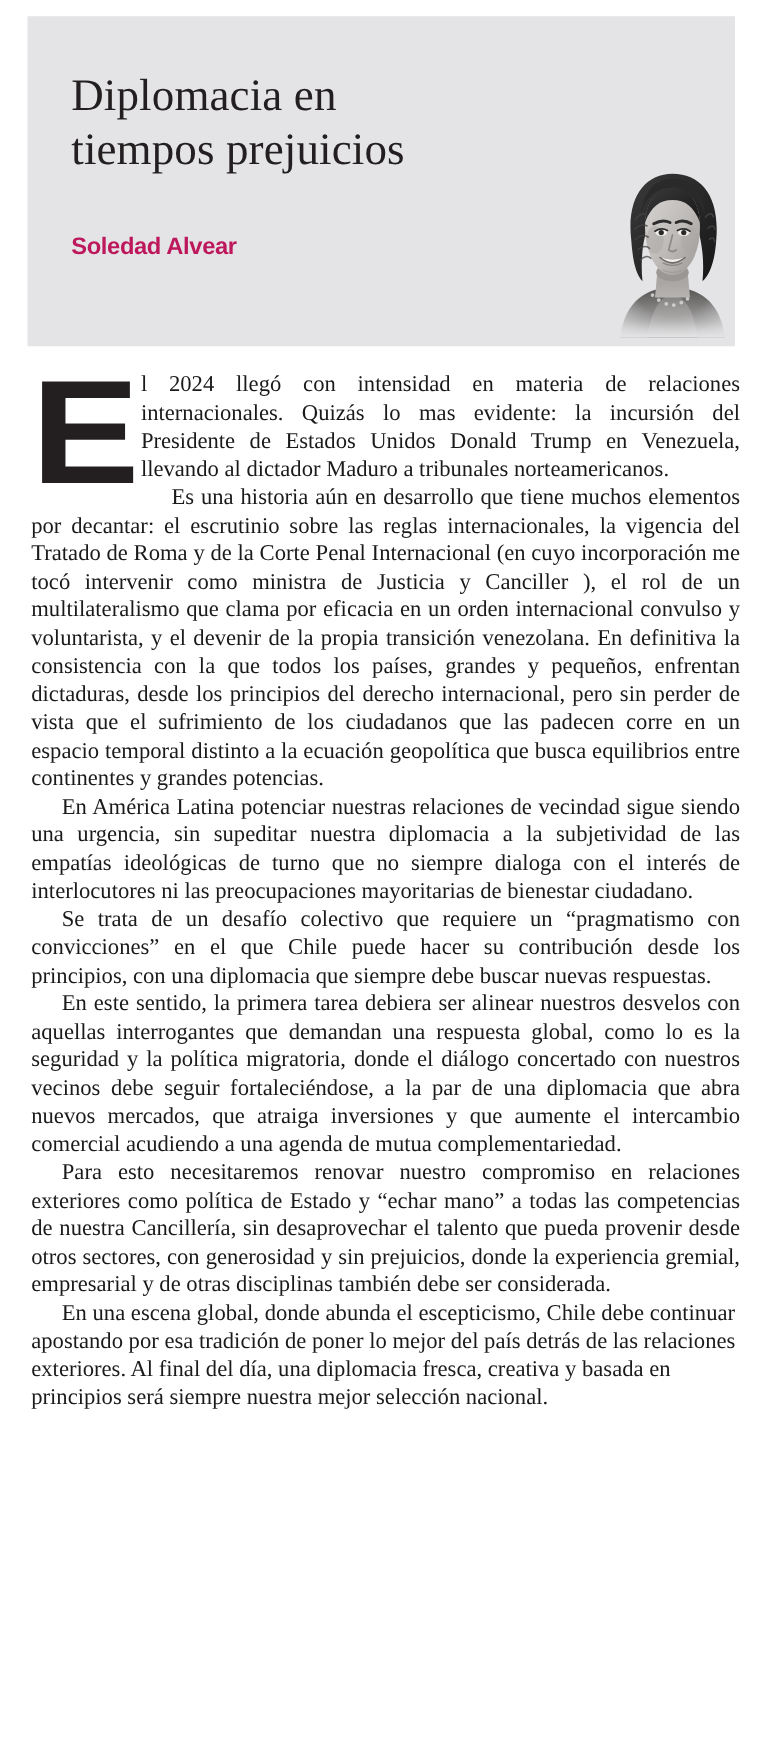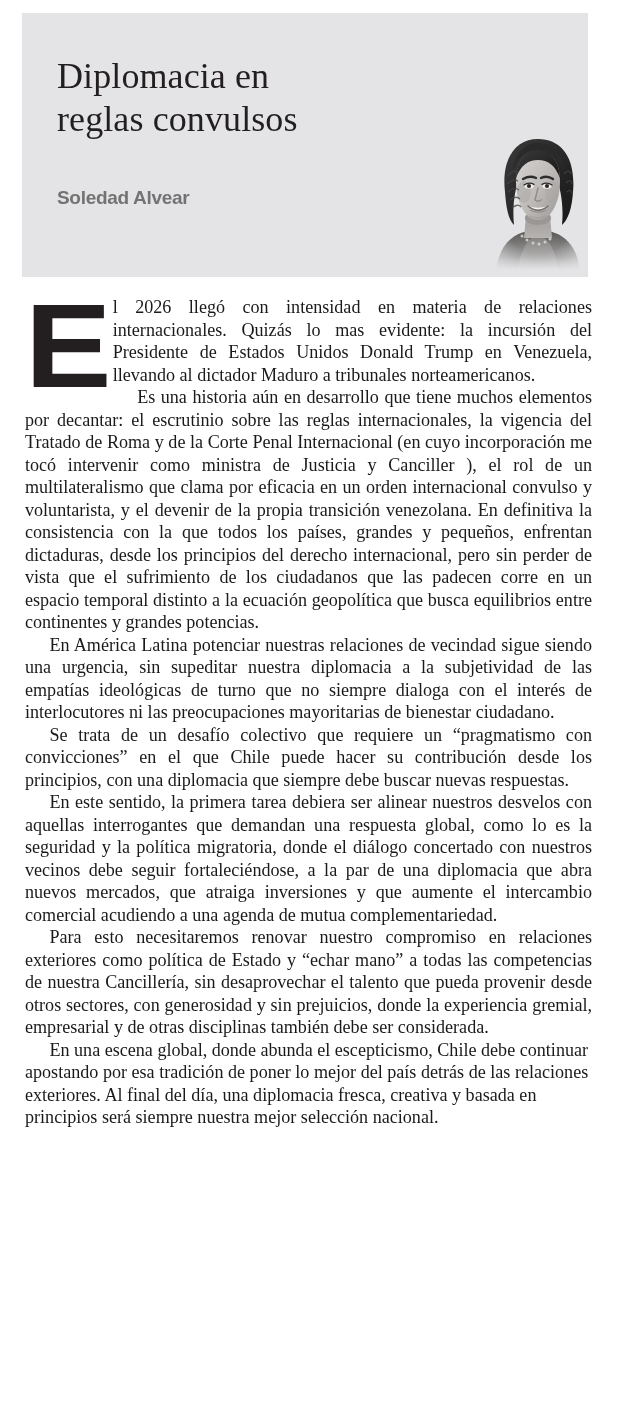--- a/index.html
+++ b/index.html
@@ -56,21 +56,21 @@
     top: 174px;
     width: 330px;
   }
   .byline-name {
     display: block;
     font-family: "Liberation Sans", "DejaVu Sans", sans-serif;
     font-weight: 700;
     font-size: 19px;
     line-height: 22px;
     letter-spacing: -0.3px;
-    color: #737373;
+    color: #be185d;
   }
   .byline-role {
     display: block;
     font-family: "Liberation Sans", "DejaVu Sans", sans-serif;
     font-weight: 400;
     font-size: 18px;
     line-height: 22px;
     letter-spacing: -0.2px;
     color: #4a4a4c;
     margin-top: 1px;
@@ -125,21 +125,21 @@
 </style>
 </head>
 <body>
 
 <div class="page">
 
   <div class="header">
 
     <h1 class="headline">
       <span class="hl-line">Diplomacia en</span>
-      <span class="hl-line">reglas convulsos</span>
+      <span class="hl-line">tiempos prejuicios</span>
     </h1>
 
     <div class="byline">
       <span class="byline-name">Soledad Alvear</span>
     </div>
 
     <div class="portrait">
       <svg viewBox="0 0 100 140" xmlns="http://www.w3.org/2000/svg" role="img" aria-label="portrait">
         <defs>
           <linearGradient id="skinG" x1="0" y1="0" x2="1" y2="1">
@@ -226,21 +226,21 @@
             <circle cx="62" cy="109" r="1.5"></circle>
         </g>
 
         <rect x="0" y="96" width="100" height="44" fill="url(#fadeB)"></rect>
         <rect x="0" y="0" width="100" height="140" fill="url(#vig)"></rect>
       </svg>
     </div>
   </div>
 
   <div class="article">
-    <p class="first"><span class="dropcap">E</span><span>l 2026 llegó con intensidad en materia de relaciones internacionales. Quizás lo mas evidente: la incursión del Presidente de Estados Unidos Donald Trump en Venezuela, llevando al dictador Maduro a tribunales norteamericanos.</span></p>
+    <p class="first"><span class="dropcap">E</span><span>l 2024 llegó con intensidad en materia de relaciones internacionales. Quizás lo mas evidente: la incursión del Presidente de Estados Unidos Donald Trump en Venezuela, llevando al dictador Maduro a tribunales norteamericanos.</span></p>
     <p>Es una historia aún en desarrollo que tiene muchos elementos por decantar: el escrutinio sobre las reglas internacionales, la vigencia del Tratado de Roma y de la Corte Penal Internacional (en cuyo incorporación me tocó intervenir como ministra de Justicia y Canciller ), el rol de un multilateralismo que clama por eficacia en un orden internacional convulso y voluntarista, y el devenir de la propia transición venezolana. En definitiva la consistencia con la que todos los países, grandes y pequeños, enfrentan dictaduras, desde los principios del derecho internacional, pero sin perder de vista que el sufrimiento de los ciudadanos que las padecen corre en un espacio temporal distinto a la ecuación geopolítica que busca equilibrios entre continentes y grandes potencias.</p>
     <p>En América Latina potenciar nuestras relaciones de vecindad sigue siendo una urgencia, sin supeditar nuestra diplomacia a la subjetividad de las empatías ideológicas de turno que no siempre dialoga con el interés de interlocutores ni las preocupaciones mayoritarias de bienestar ciudadano.</p>
     <p>Se trata de un desafío colectivo que requiere un “pragmatismo con convicciones” en el que Chile puede hacer su contribución desde los principios, con una diplomacia que siempre debe buscar nuevas respuestas.</p>
     <p>En este sentido, la primera tarea debiera ser alinear nuestros desvelos con aquellas interrogantes que demandan una respuesta global, como lo es la seguridad y la política migratoria, donde el diálogo concertado con nuestros vecinos debe seguir fortaleciéndose, a la par de una diplomacia que abra nuevos mercados, que atraiga inversiones y que aumente el intercambio comercial acudiendo a una agenda de mutua complementariedad.</p>
     <p>Para esto necesitaremos renovar nuestro compromiso en relaciones exteriores como política de Estado y “echar mano” a todas las competencias de nuestra Cancillería, sin desaprovechar el talento que pueda provenir desde otros sectores, con generosidad y sin prejuicios, donde la experiencia gremial, empresarial y de otras disciplinas también debe ser considerada.</p>
     <p class="last">En una escena global, donde abunda el escepticismo, Chile debe continuar apostando por esa tradición de poner lo mejor del país detrás de las relaciones exteriores. Al final del día, una diplomacia fresca, creativa y basada en principios será siempre nuestra mejor selección nacional.</p>
   </div>
 
 </div>
 

